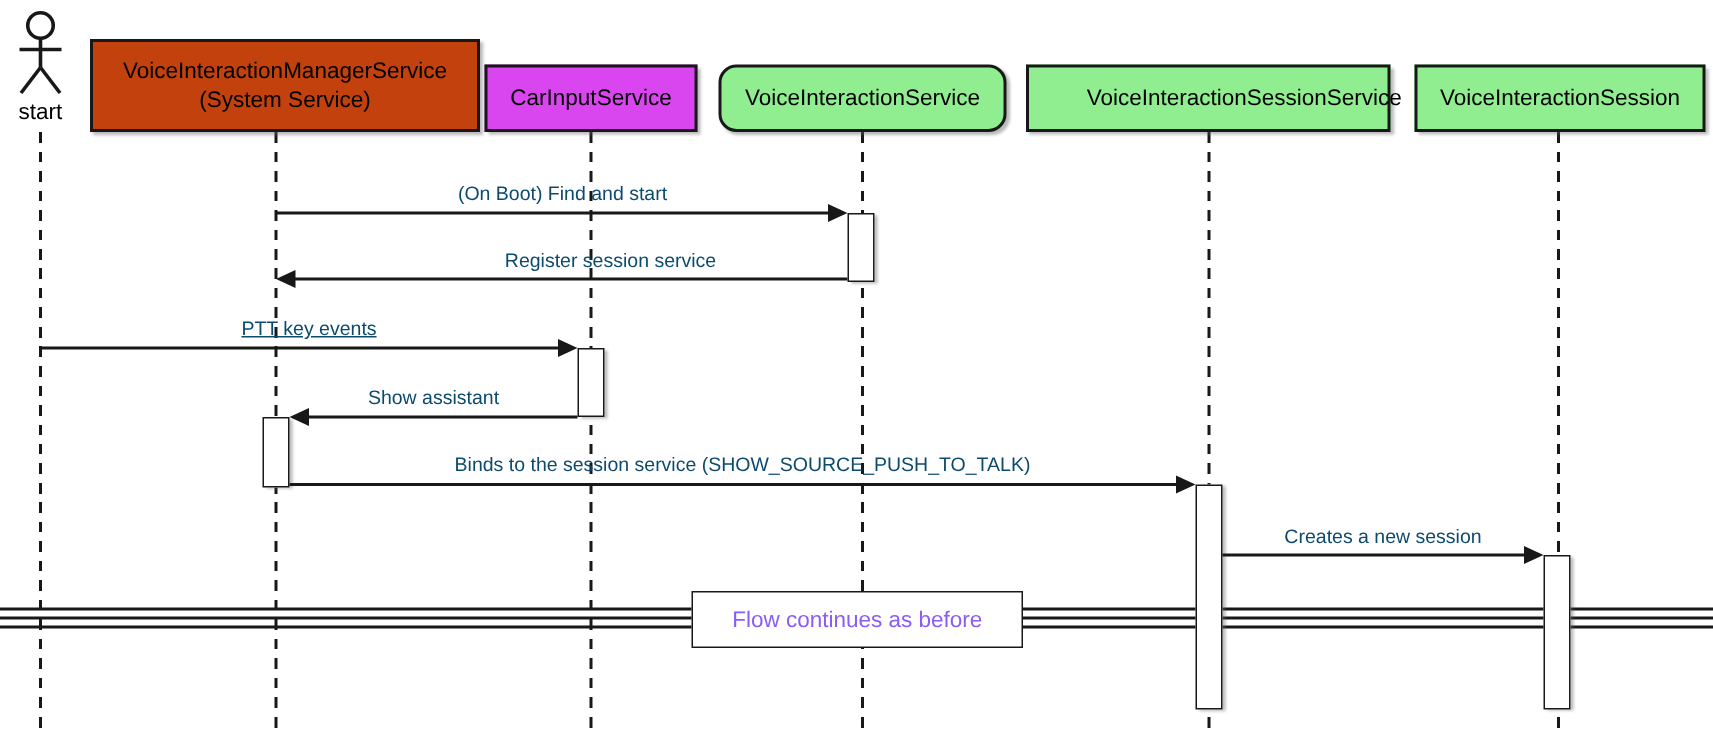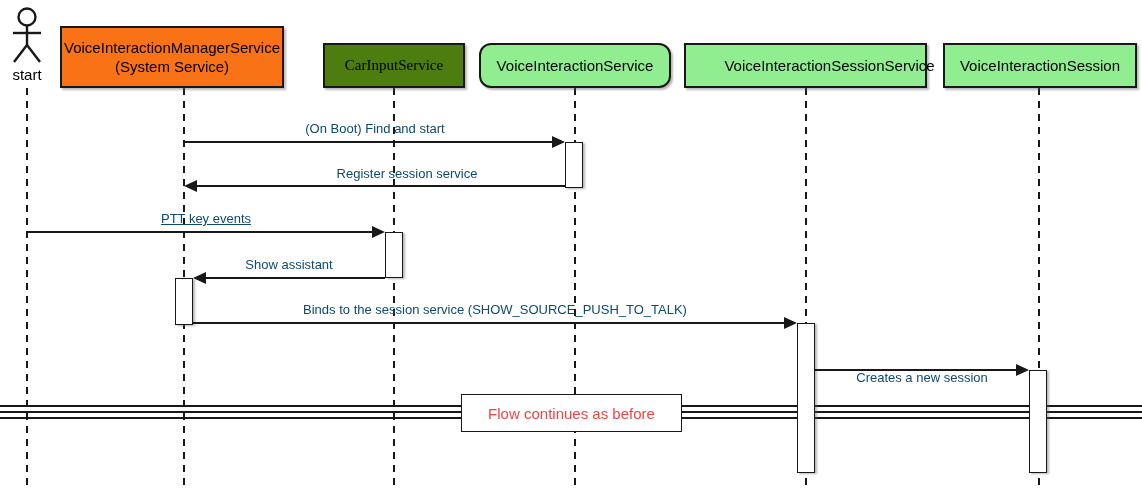--- a/index.html
+++ b/index.html
@@ -79,21 +79,21 @@
     background: #181818;
   }
   .divider-box {
     position: absolute;
     background: #ffffff;
     border: 1.7px solid #181818;
     display: flex;
     align-items: center;
     justify-content: center;
     font-size: 15px;
-    color: #ef4444;
+    color: #8b5cf6;
   }
   .actor-label {
     position: absolute;
     transform: translateX(-50%);
     font-size: 15px;
     white-space: nowrap;
     color: #000000;
   }
   .actor-svg { position: absolute; }
 </style>
@@ -111,25 +111,25 @@
   </svg>
   <div class="actor-label" style="left:27px; top:66px;">start</div>
 
   <div class="lifeline" style="left:26px;   top:88px; height:399px;"></div>
   <div class="lifeline" style="left:183px;  top:88px; height:399px;"></div>
   <div class="lifeline" style="left:393px;  top:88px; height:399px;"></div>
   <div class="lifeline" style="left:574px;  top:88px; height:399px;"></div>
   <div class="lifeline" style="left:805px;  top:88px; height:399px;"></div>
   <div class="lifeline" style="left:1038px; top:88px; height:399px;"></div>
 
-  <div class="pbox" style="left: 60px; top: 26px; width: 224px; height: 62px; background: #f97316;">
+  <div class="pbox" style="left: 60px; top: 26px; width: 260px; height: 62px; background: #c2410c;">
     <span>VoiceInteractionManagerService</span>
     <span>(System Service)</span>
   </div>
-  <div class="pbox" style="left: 323px; top: 43px; width: 142px; height: 45px; background: #4d7c0f; font-family: Liberation Serif, serif;">
+  <div class="pbox" style="left: 323px; top: 43px; width: 142px; height: 45px; background: #d946ef;">
     <span>CarInputService</span>
   </div>
   <div class="pbox" style="left: 479px; top: 43px; width: 192px; height: 45px; background: rgb(144, 238, 144); border-radius: 12px;">
     <span>VoiceInteractionService</span>
   </div>
   <div class="pbox" style="left: 684px; top: 43px; width: 243px; height: 45px; background: rgb(144, 238, 144); padding-left: 48px;">
     <span>VoiceInteractionSessionService</span>
   </div>
   <div class="pbox" style="left: 943px; top: 43px; width: 194px; height: 45px; background: rgb(144, 238, 144);">
     <span>VoiceInteractionSession</span>
@@ -158,21 +158,21 @@
   <div class="arrow-right" style="left:372px; top:226px;"></div>
 
   <div class="msg-label" style="left:289px; top:257px;">Show assistant</div>
   <div class="msg-line" style="left:205px; top:277px; width:180px;"></div>
   <div class="arrow-left" style="left:193px; top:272px;"></div>
 
   <div class="msg-label" style="left:495px; top:302px;">Binds to the session service (SHOW_SOURCE_PUSH_TO_TALK)</div>
   <div class="msg-line" style="left:193px; top:322px; width:592px;"></div>
   <div class="arrow-right" style="left:784px; top:317px;"></div>
 
-  <div class="msg-label" style="left:922px; top:350px;margin-top:20px;">Creates a new session</div>
+  <div class="msg-label" style="left:922px; top:350px;">Creates a new session</div>
   <div class="msg-line" style="left:815px; top:369px; width:203px;"></div>
   <div class="arrow-right" style="left:1016px; top:364px;"></div>
 
   <div class="divider-box" style="left:461px; top:394px; width:221px; height:38px;">
     <span>Flow continues as before</span>
   </div>
 
 </div>
 
 </body></html>

